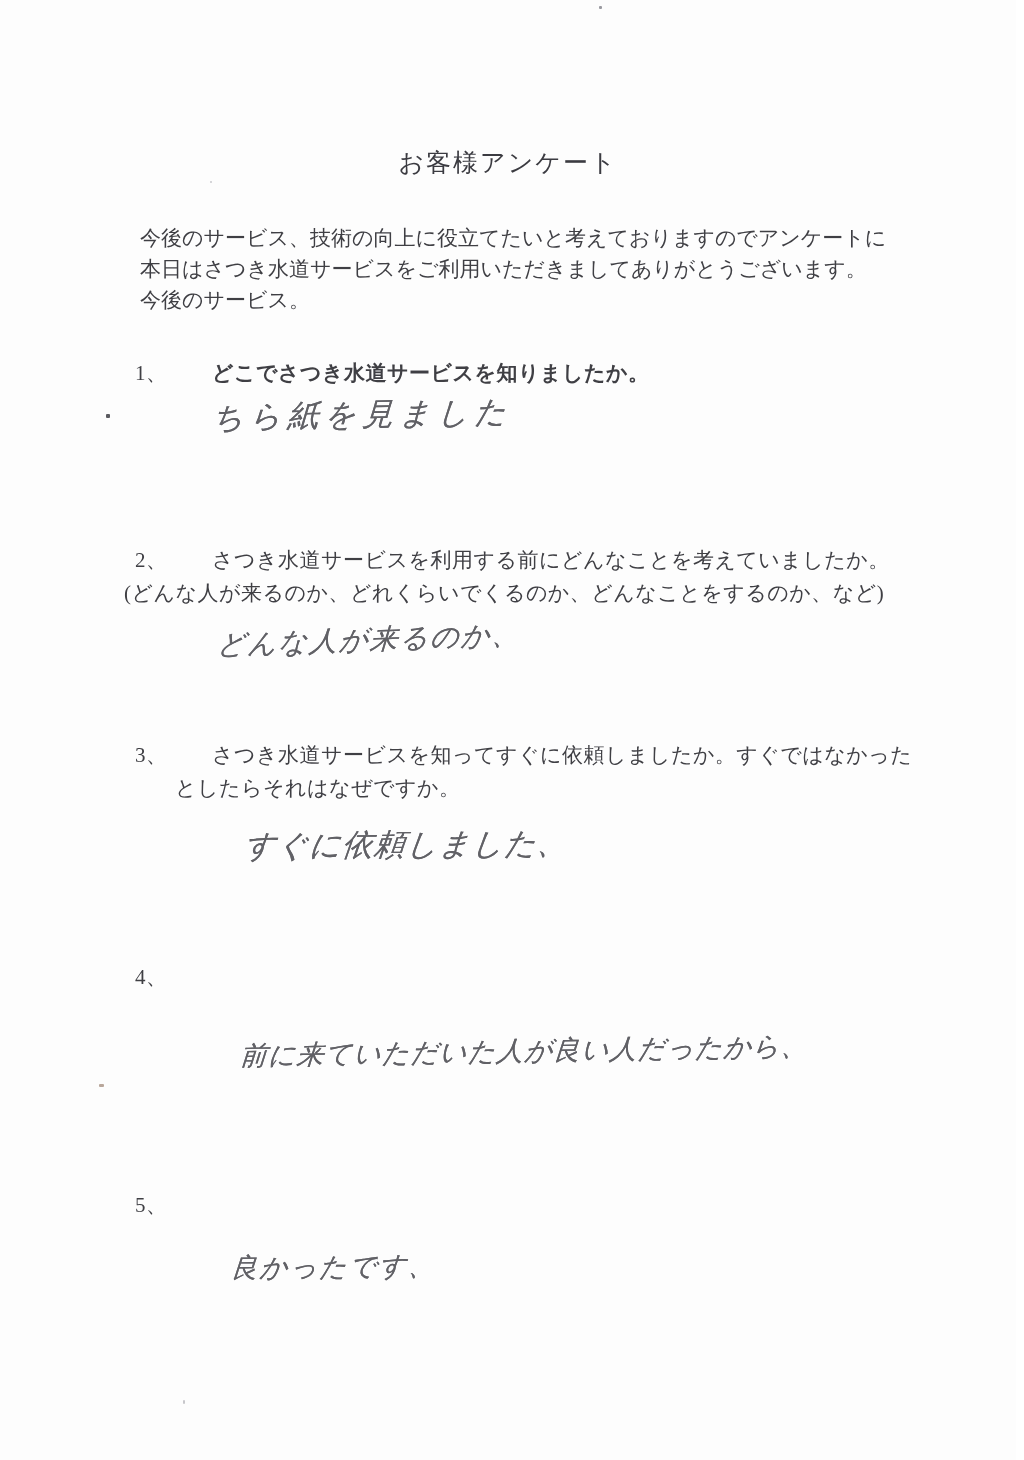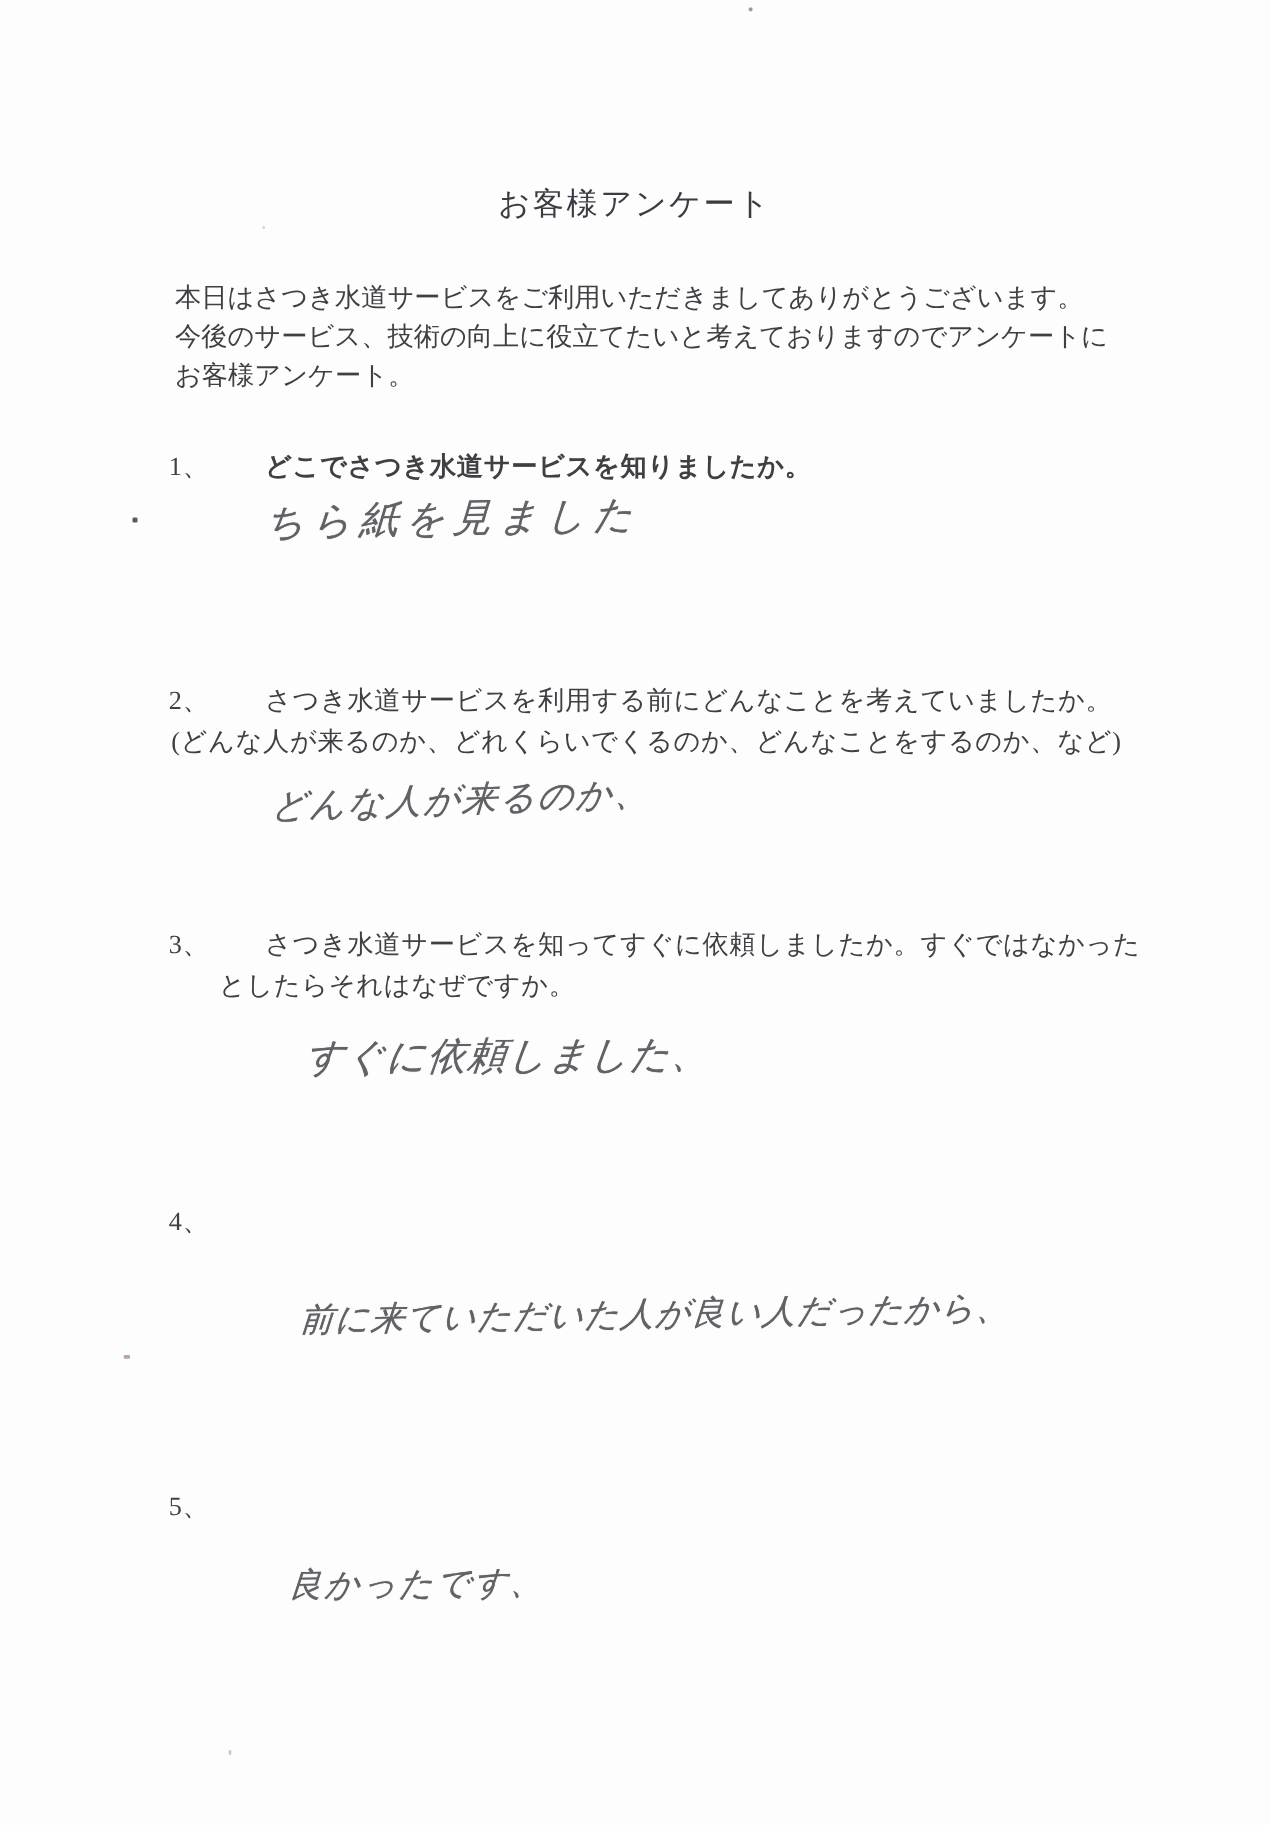--- a/index.html
+++ b/index.html
@@ -54,21 +54,21 @@
     text-shadow: 0 0 0.6px #6a6a70;
   }
   
   #q1-num { left: 135px; top: 359px; }
   #q1-l0  { left: 212px; top: 359px; font-weight: bold; }
   #a1     { left: 212px; top: 394px; font-size: 31px; letter-spacing: 6px;
             transform: rotate(-1.2deg) skewX(-4deg); }
 
   #q2-num { left: 135px; top: 546px; }
   #q2-l0  { left: 212px; top: 546px; }
-  #q2-l1  { left: 137px; top: 579px; }
+  #q2-l1  { left: 124px; top: 579px; }
   #a2     { left: 217px; top: 621px; font-size: 28px; letter-spacing: 2px;
             transform: rotate(-2deg) skewX(-5deg); }
 
   #q3-num { left: 135px; top: 741px; }
   #q3-l0  { left: 212px; top: 741px; }
   #q3-l1  { left: 175px; top: 774px; }
   #a3     { left: 244px; top: 824px; font-size: 31px; letter-spacing: 1px;
             transform: rotate(-0.5deg) skewX(-6deg); }
 
   #q4-num { left: 135px; top: 963px; }
@@ -92,23 +92,23 @@
   #speck-5 { left: 210px; top: 181px; width: 2px; height: 2px; background: #c9c9cd; }
 </style>
 </head>
 <body>
 
 <div class="page">
 
   <h1 class="title">お客様アンケート</h1>
 
   <div class="intro">
+    <div>今後のサービス、技術の向上に役立てたいと考えておりますのでアンケートに</div>
     <div>本日はさつき水道サービスをご利用いただきましてありがとうございます。</div>
-    <div>今後のサービス、技術の向上に役立てたいと考えておりますのでアンケートに</div>
-    <div>お客様アンケート。</div>
+    <div>今後のサービス。</div>
   </div>
 
   <span class="printed" id="q1-num">1、</span>
   <span class="printed" id="q1-l0">どこでさつき水道サービスを知りましたか。</span>
   <span class="handwriting" id="a1">ちら紙を見ました</span>
 
   <span class="printed" id="q2-num">2、</span>
   <span class="printed" id="q2-l0">さつき水道サービスを利用する前にどんなことを考えていましたか。</span>
   <span class="printed" id="q2-l1">(どんな人が来るのか、どれくらいでくるのか、どんなことをするのか、など)</span>
   <span class="handwriting" id="a2">どんな人が来るのか、</span>

